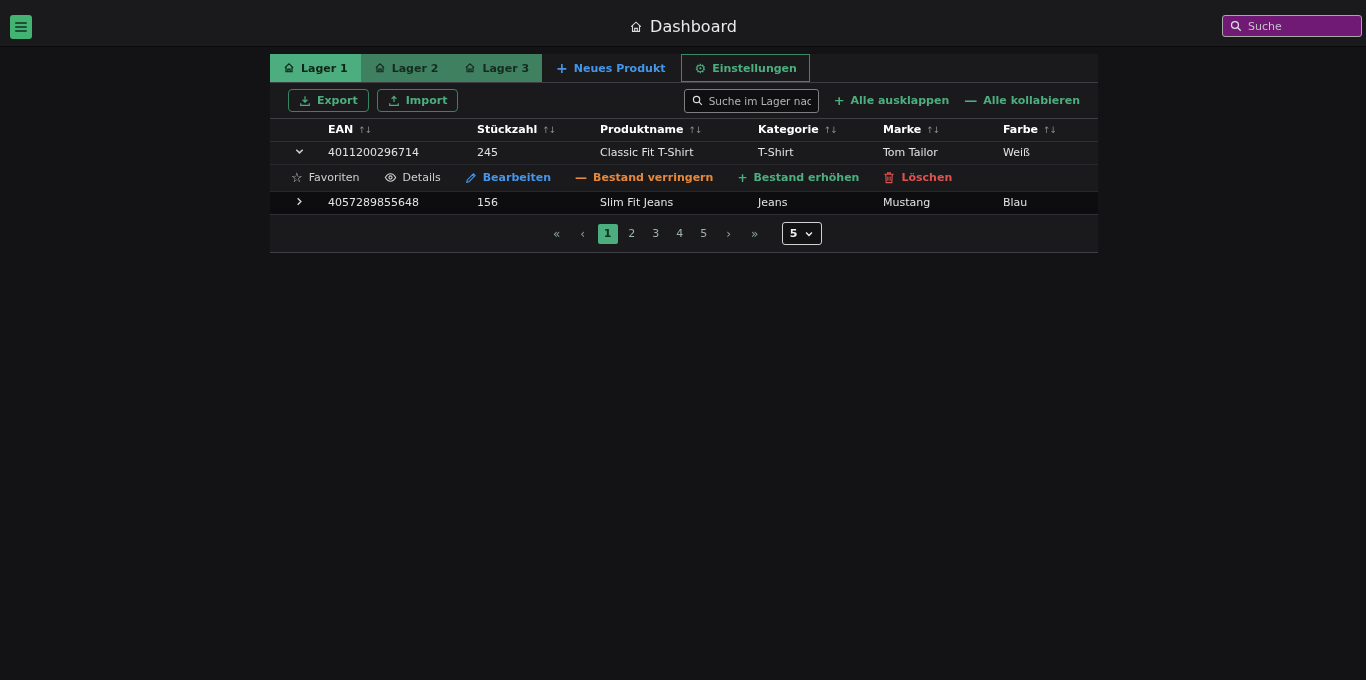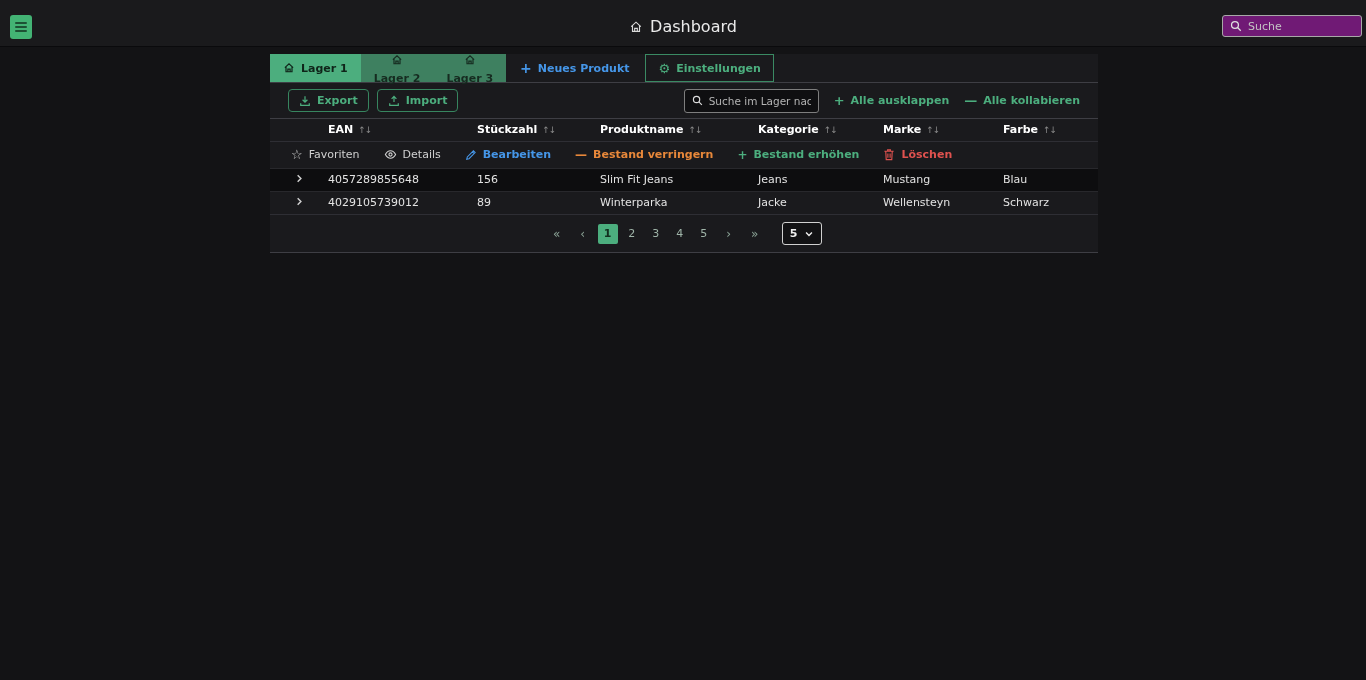--- a/index.html
+++ b/index.html
@@ -42,21 +42,21 @@
     position: absolute; left: 270px; top: 54px; width: 828px;
     background: #1a1a1d; border-bottom: 1px solid #3e3e44;
   }
   
   .tabs { height: 29px; display: flex; align-items: stretch; border-bottom: 1px solid #3e3e44; }
   .tab {
     display: flex; align-items: center; gap: 6px; padding: 0 13px;
     font-size: 11px; font-weight: bold; cursor: pointer;
   }
   .tab.active  { background: #4cae7e; color: #0f2419; }
-  .tab.muted   { background: #3e8060; color: #162b20; flex-direction: column; }
+  .tab.muted   { background: #3e8060; color: #162b20; }
   .tab-link {
     display: flex; align-items: center; gap: 6px; padding: 0 14px;
     font-size: 11px; font-weight: bold; color: #4596e8; background: transparent;
     border: none; cursor: pointer; font-family: "DejaVu Sans", sans-serif;
   }
   .tab-link .plus { font-size: 14px; font-weight: bold; }
   .tab-outline {
     display: flex; align-items: center; gap: 6px; padding: 0 12px; margin-left: 2px;
     font-size: 11px; font-weight: bold; color: #4cae7e; background: transparent;
     border: 1px solid #3a8a63; cursor: pointer; font-family: "DejaVu Sans", sans-serif;
@@ -279,20 +279,35 @@
         <th>
           <span>Marke</span><span class="sort">↑↓</span>
         </th>
         <th>
           <span>Farbe</span><span class="sort">↑↓</span>
         </th>
       </tr>
     </thead>
     <tbody>
 
+      <tr>
+        <td class="chev">
+          <span class="chev-icon">
+            <svg width="11" height="11" viewBox="0 0 12 12" fill="none" stroke="#cfcfcf" stroke-width="1.6">
+                <path d="M2.5 4 L6 7.5 L9.5 4"></path>
+              </svg>
+          </span>
+        </td>
+        <td>4011200296714</td>
+        <td>245</td>
+        <td>Classic Fit T-Shirt</td>
+        <td>T-Shirt</td>
+        <td>Tom Tailor</td>
+        <td>Weiß</td>
+      </tr>
 
       <tr class="action-row">
         <td colspan="7">
           <div class="actions">
             <button class="act plain">
               <span class="star">☆</span>
               <span>Favoriten</span>
             </button>
             <button class="act plain">
               <span>
@@ -340,35 +355,20 @@
           </span>
         </td>
         <td>4057289855648</td>
         <td>156</td>
         <td>Slim Fit Jeans</td>
         <td>Jeans</td>
         <td>Mustang</td>
         <td>Blau</td>
       </tr>
 
-      <tr>
-        <td class="chev">
-          <span class="chev-icon">
-            <svg width="11" height="11" viewBox="0 0 12 12" fill="none" stroke="#cfcfcf" stroke-width="1.6">
-                <path d="M4 2.5 L7.5 6 L4 9.5"></path>
-              </svg>
-          </span>
-        </td>
-        <td>4029105739012</td>
-        <td>89</td>
-        <td>Winterparka</td>
-        <td>Jacke</td>
-        <td>Wellensteyn</td>
-        <td>Schwarz</td>
-      </tr>
 
 
     </tbody>
   </table>
 
   <div class="pagination">
     <button class="pg-arrow">«</button>
     <button class="pg-arrow">‹</button>
     <button class="pg-num active">1</button>
     <button class="pg-num">2</button>

